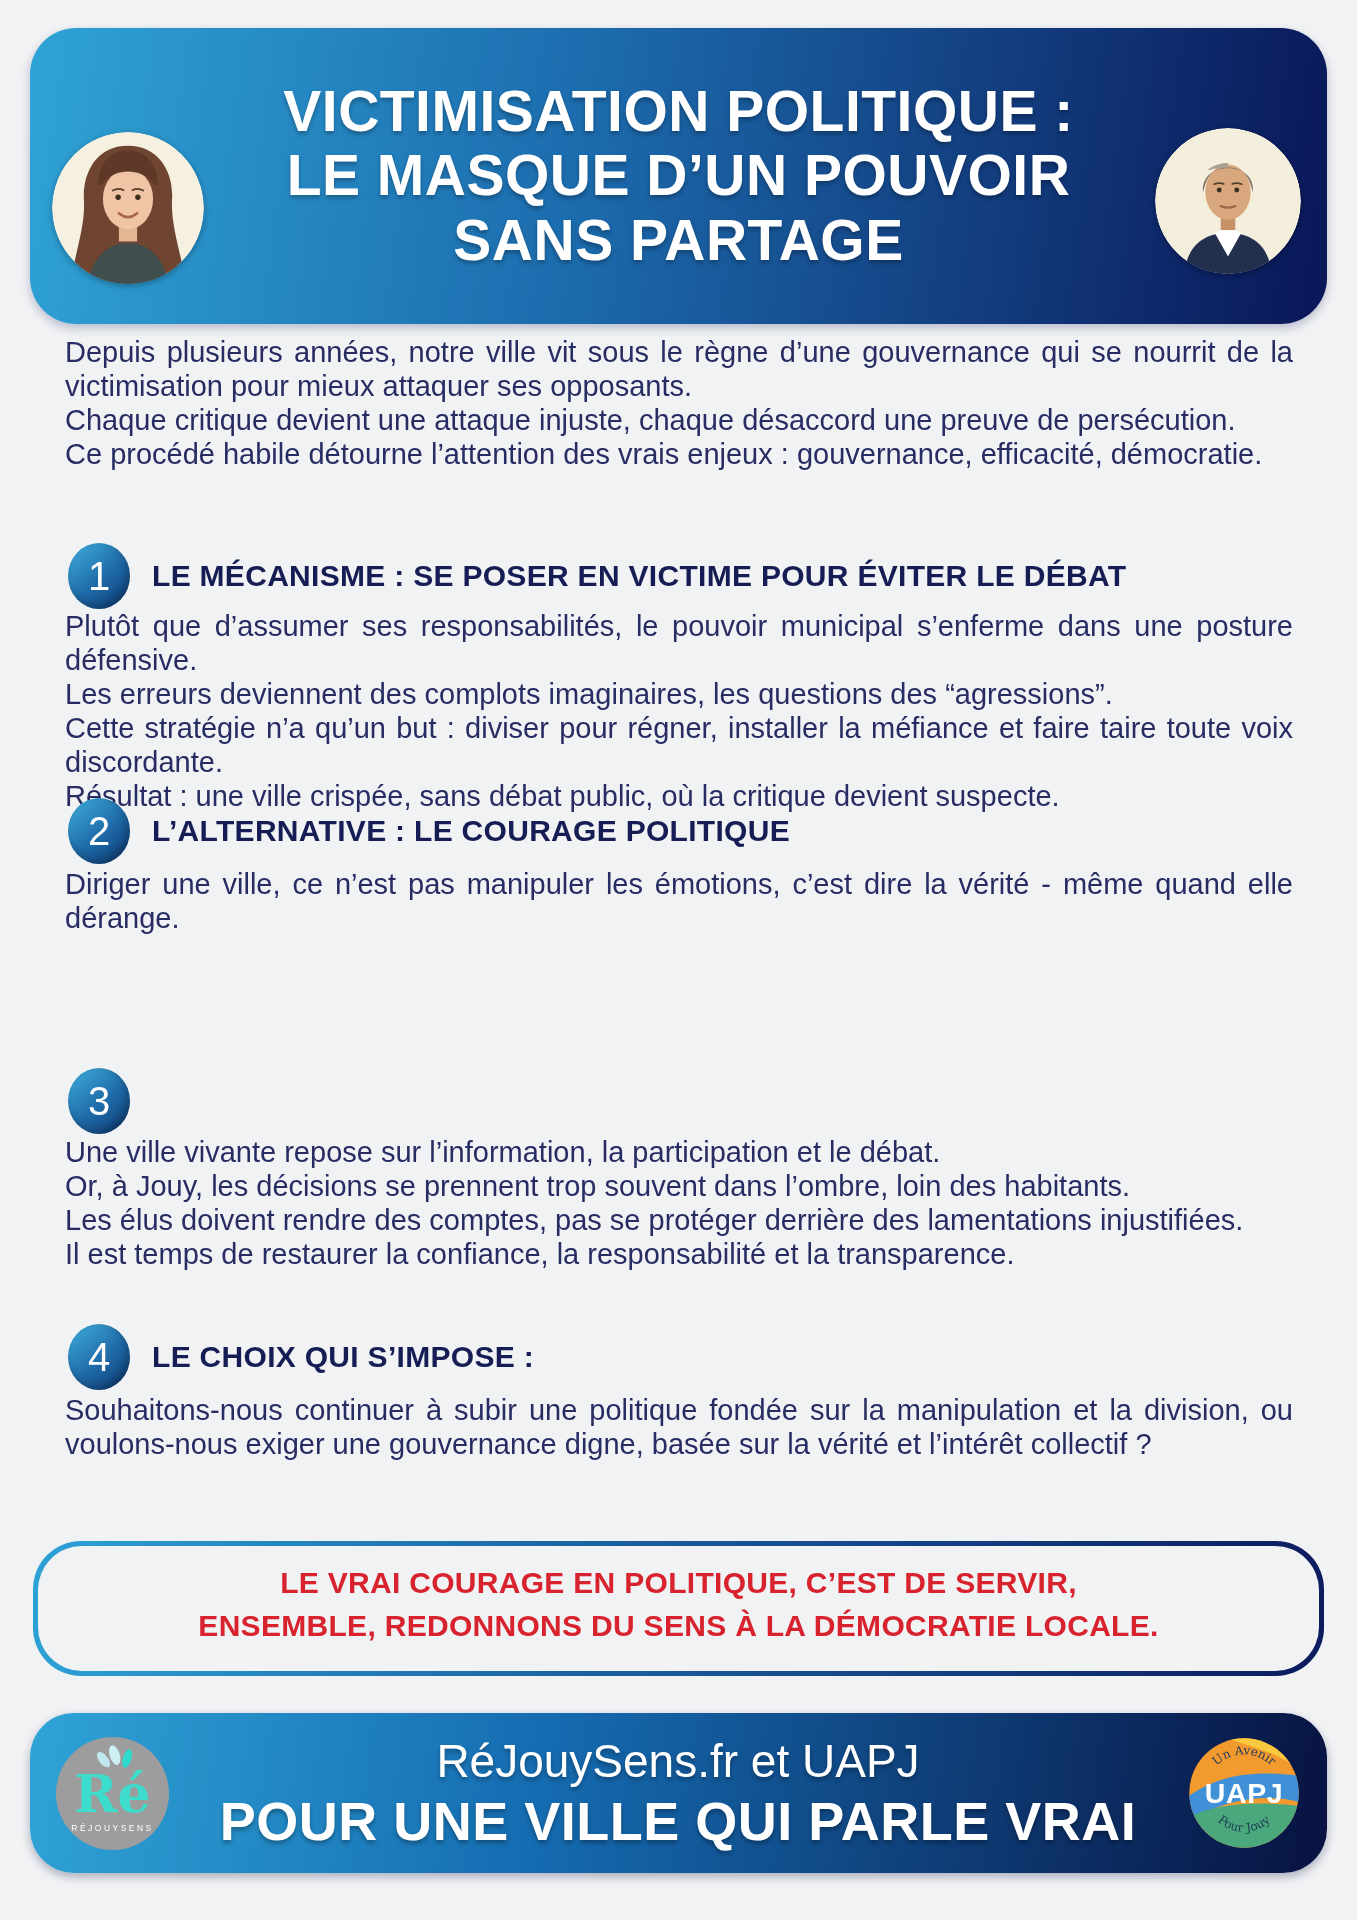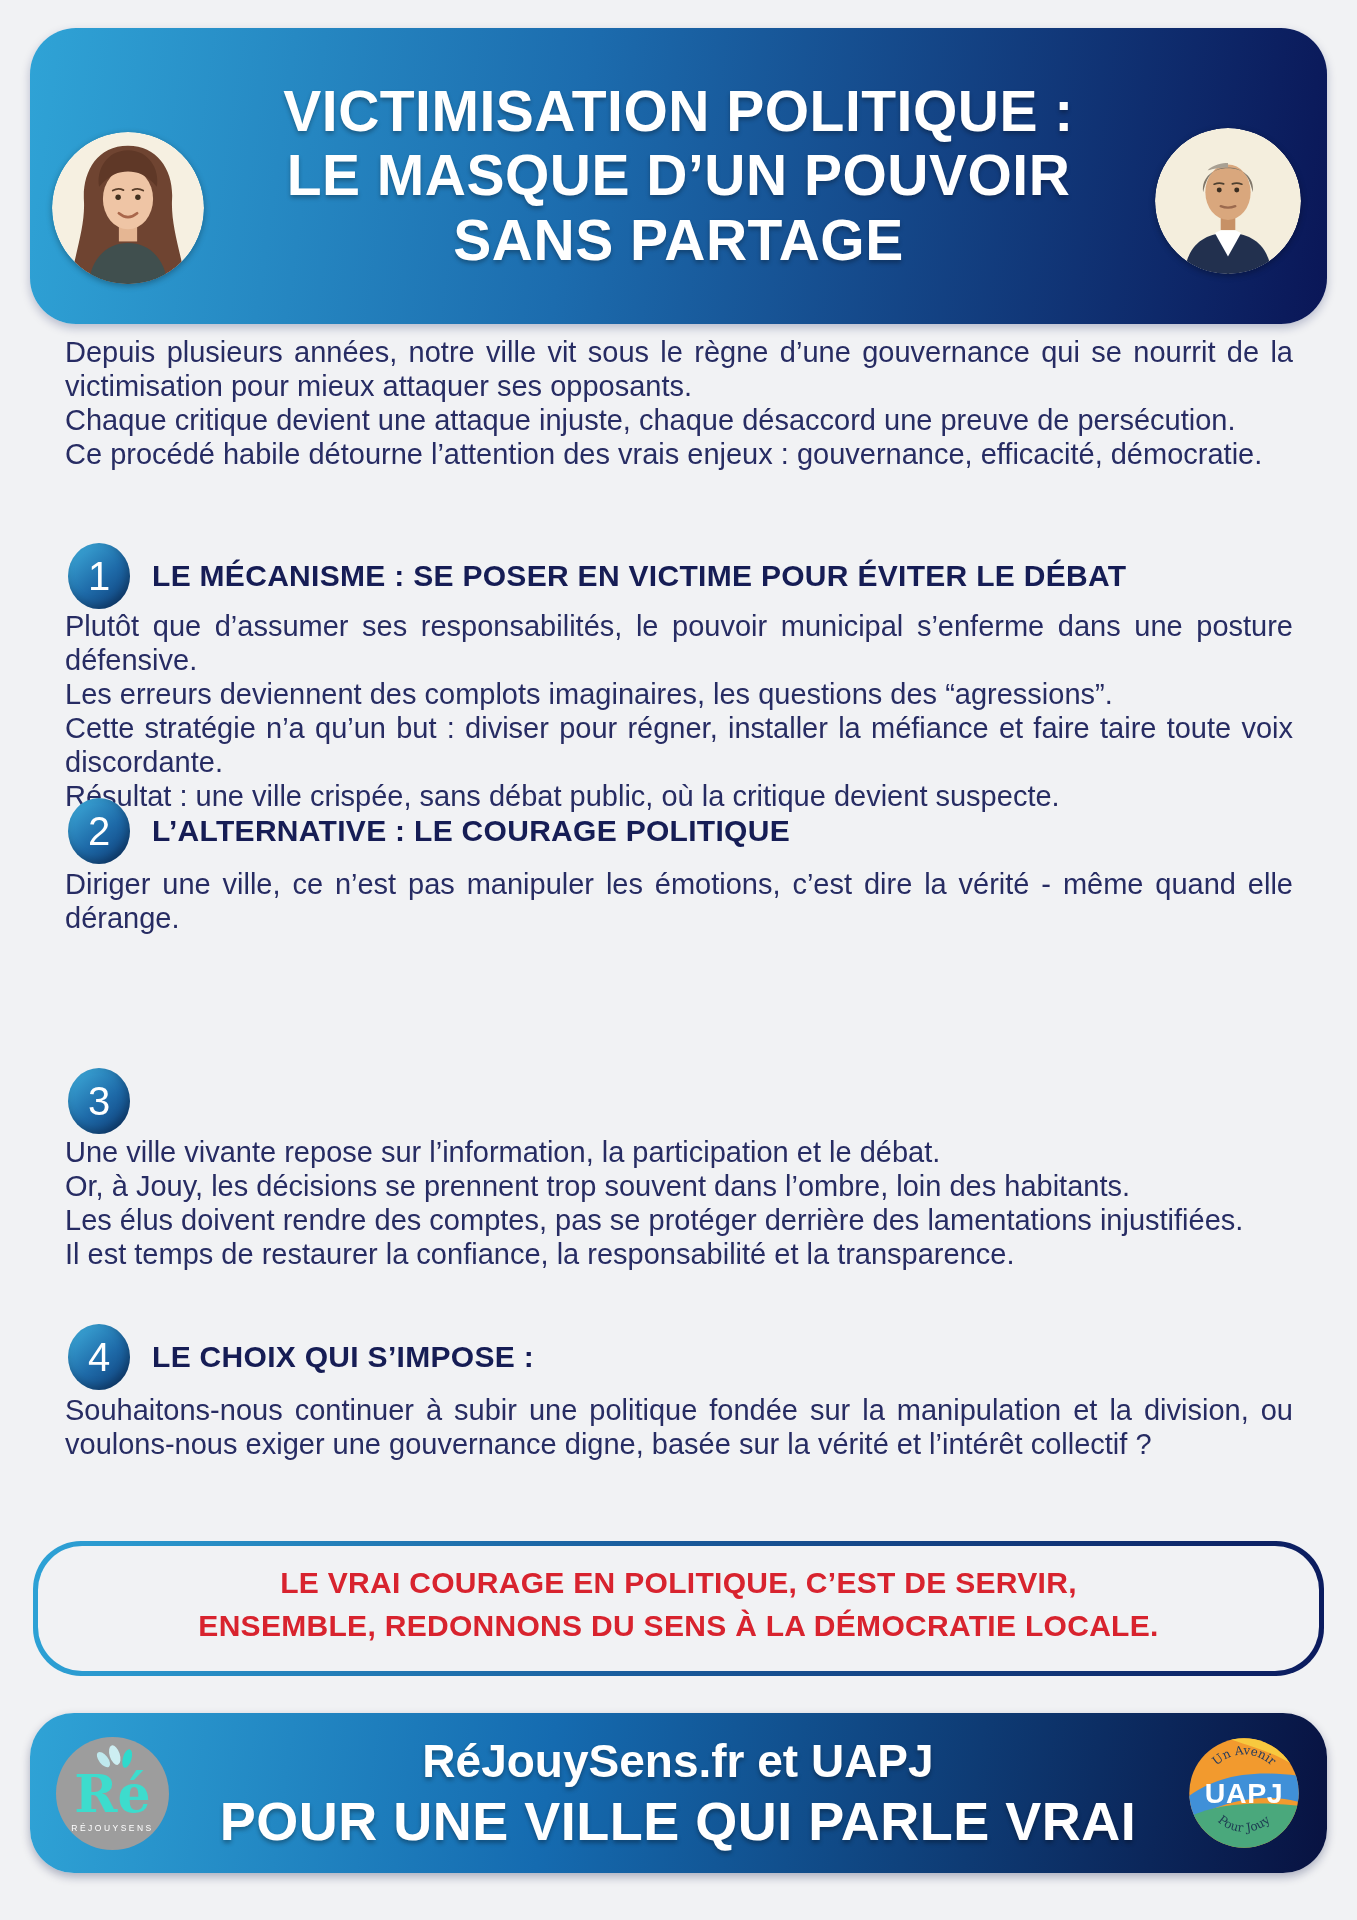--- a/index.html
+++ b/index.html
@@ -82,21 +82,21 @@
     display:flex;align-items:center;
     padding:0 26px;box-sizing:border-box;gap:20px;
     box-shadow:0 4px 10px rgba(8,18,65,.3);
   }
   .footer-logo{flex:0 0 auto;border-radius:50%;}
   .footer-logo svg{display:block;}
   .footer-center{
     flex:1;text-align:center;color:#fff;
     text-shadow:0 3px 4px rgba(0,0,0,.3);
   }
-  .footer-line1{font-size:46px;font-weight:700;line-height:1.2;}
+  .footer-line1{font-size:46px;font-weight:400;line-height:1.2;}
   .footer-line2{font-size:54px;font-weight:800;line-height:1.15;letter-spacing:.5px;}
 </style>
 </head>
 <body>
 
 <div class="abs header">
   <div class="photo photo-left">
     <svg viewBox="0 0 100 100" aria-hidden="true">
       <defs>
           <clipPath id="cw">

